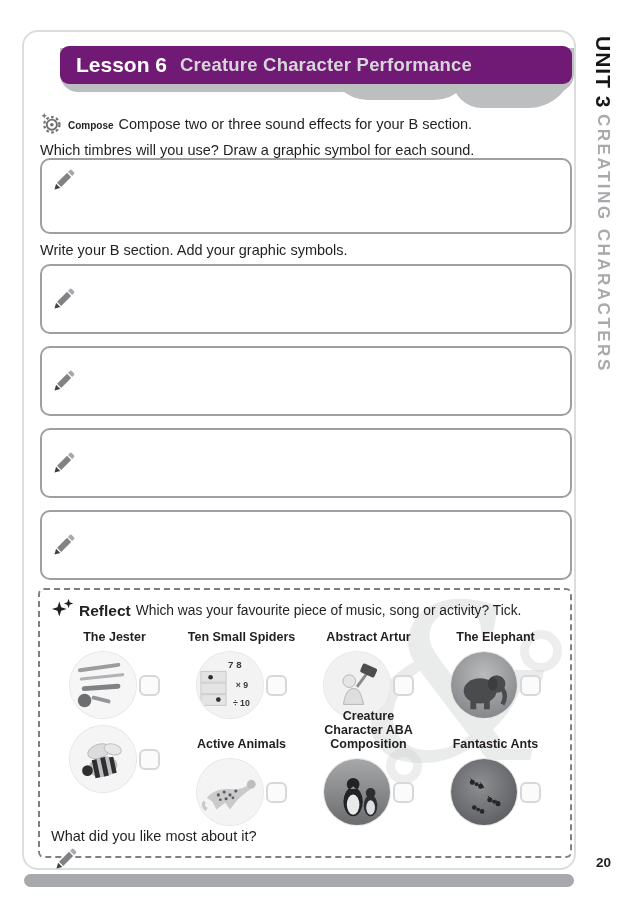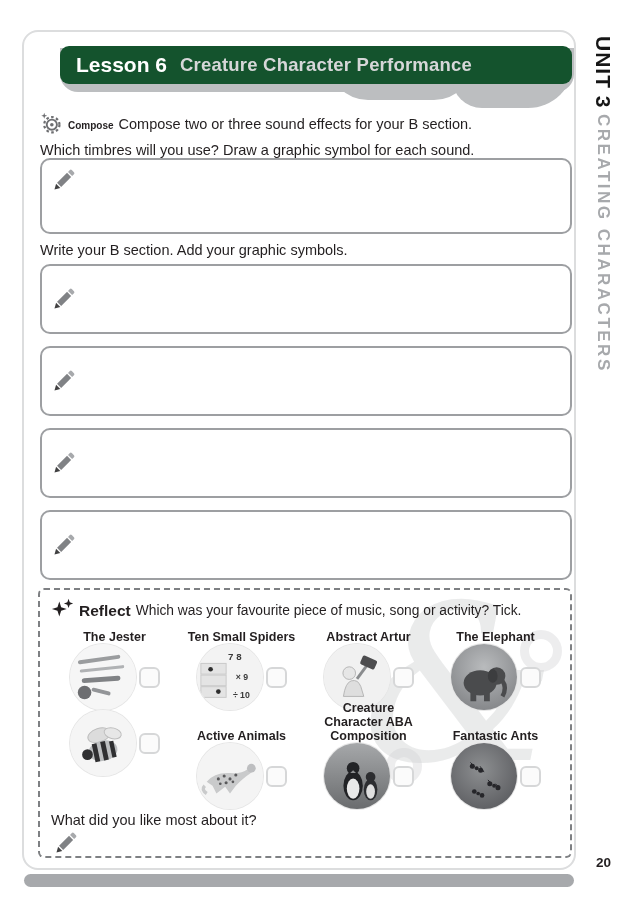--- a/index.html
+++ b/index.html
@@ -16,21 +16,21 @@
            border:2px solid #dcddde; border-radius:16px; }
   .bottombar { left:24px; top:874px; width:550px; height:13px;
                background:#a7a9ac; border-radius:7px; }
 
   
   .cloud { left:60px; top:48px; }
   .cloud div { position:absolute; background:#bcbec0; }
   .cloud .c1 { left:0; top:0; width:514px; height:44px; border-radius:0 0 18px 18px; }
   .cloud .c2 { left:268px; top:0; width:146px; height:52px; border-radius:0 0 40px 40px; }
   .cloud .c3 { left:392px; top:0; width:122px; height:60px; border-radius:0 0 46px 30px; }
-  .banner { left:60px; top:46px; width:512px; height:38px; background:#14532d;
+  .banner { left:60px; top:46px; width:512px; height:38px; background:#701a75;
             border-radius:9px; display:flex; align-items:center; padding:0 16px; z-index:2; }
   .banner .lesson { color:#ffffff; font-weight:bold; font-size:21px; margin-right:13px; white-space:nowrap; }
   .banner .title  { color:#d6d7d8; font-weight:bold; font-size:18.5px; letter-spacing:.2px; white-space:nowrap; }
 
   
   .vert { writing-mode:vertical-rl; font-weight:bold; white-space:nowrap; }
   .unit    { left:591px; top:36px;  font-size:21px; color:#161616; letter-spacing:1px; }
   .unitsub { left:593px; top:114px; font-size:17px; color:#a7a9ac; letter-spacing:2.5px; }
 
   
@@ -58,21 +58,21 @@
   .wring { position:absolute; border:9px solid #d1d3d4; border-radius:50%; opacity:.4; z-index:0; }
   .wr1 { right:8px; top:40px; width:42px; height:42px; }
   .wr2 { right:148px; top:158px; width:36px; height:36px; }
 
   .grid { display:grid; grid-template-columns:repeat(4,1fr); margin-top:3px;
           position:relative; z-index:1; }
   .cell { display:flex; flex-direction:column; align-items:center; }
   .lbl { font-weight:bold; font-size:12.5px; line-height:1.12; text-align:center;
          max-width:112px; height:17px; display:flex; align-items:flex-end; justify-content:center; }
   .row2 .lbl { height:30px; margin-top:3px; }
-  .imgrow { display:flex; align-items:center; gap:3px; margin-top:0;text-decoration:underline; }
+  .imgrow { display:flex; align-items:center; gap:3px; margin-top:8px;text-decoration:underline; }
   .circle { width:66px; height:66px; border-radius:50%; overflow:hidden; flex:0 0 66px;
             box-shadow:0 0 0 1px #e6e6e6; background:#f4f4f4; }
   .circle svg { display:block; }
   .tick { width:21px; height:21px; border:2.5px solid #d6d7d8; border-radius:6px; background:#fbfbfb; }
 
   .question { font-size:14.5px; margin-top:3px; position:relative; z-index:1; }
   .qpencil { margin-top:2px; margin-left:2px; position:relative; z-index:1; }
 
   .pagenum { left:596px; top:855px; font-weight:bold; font-size:13.5px; }
 </style>

